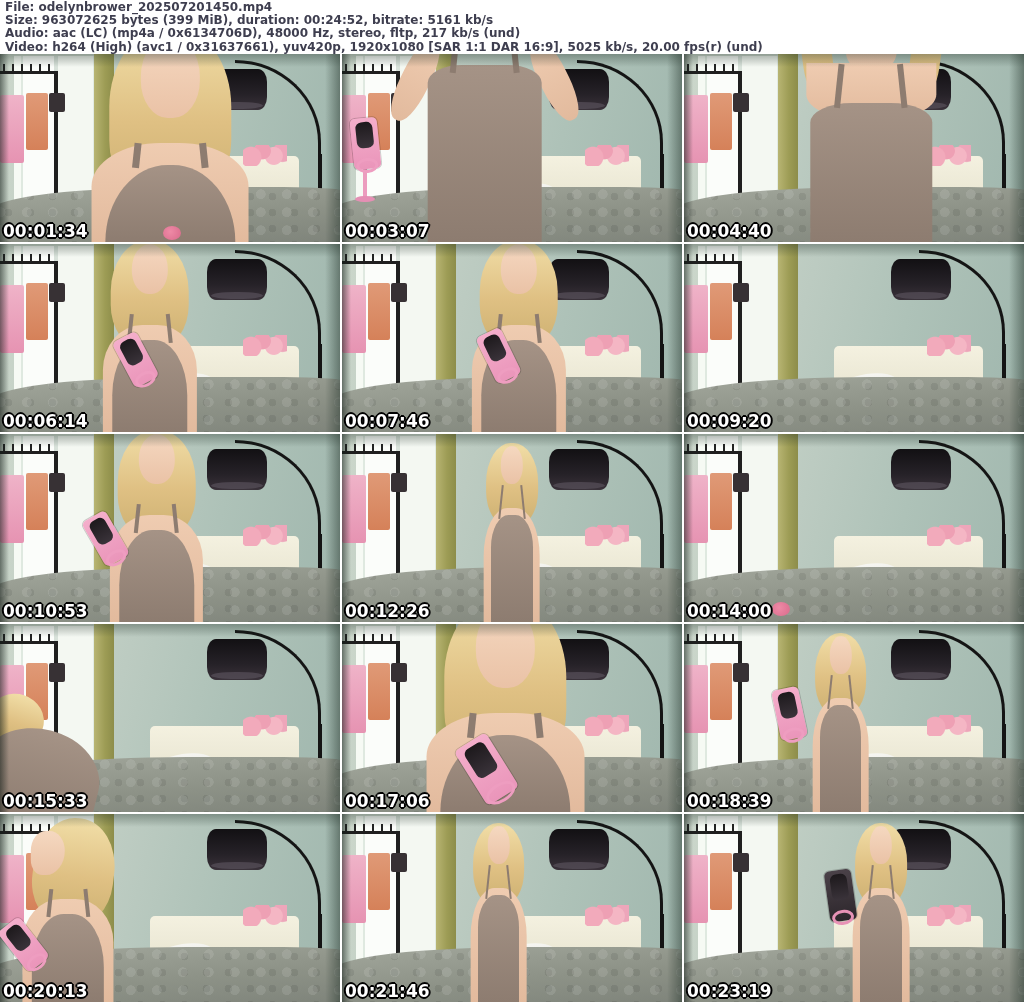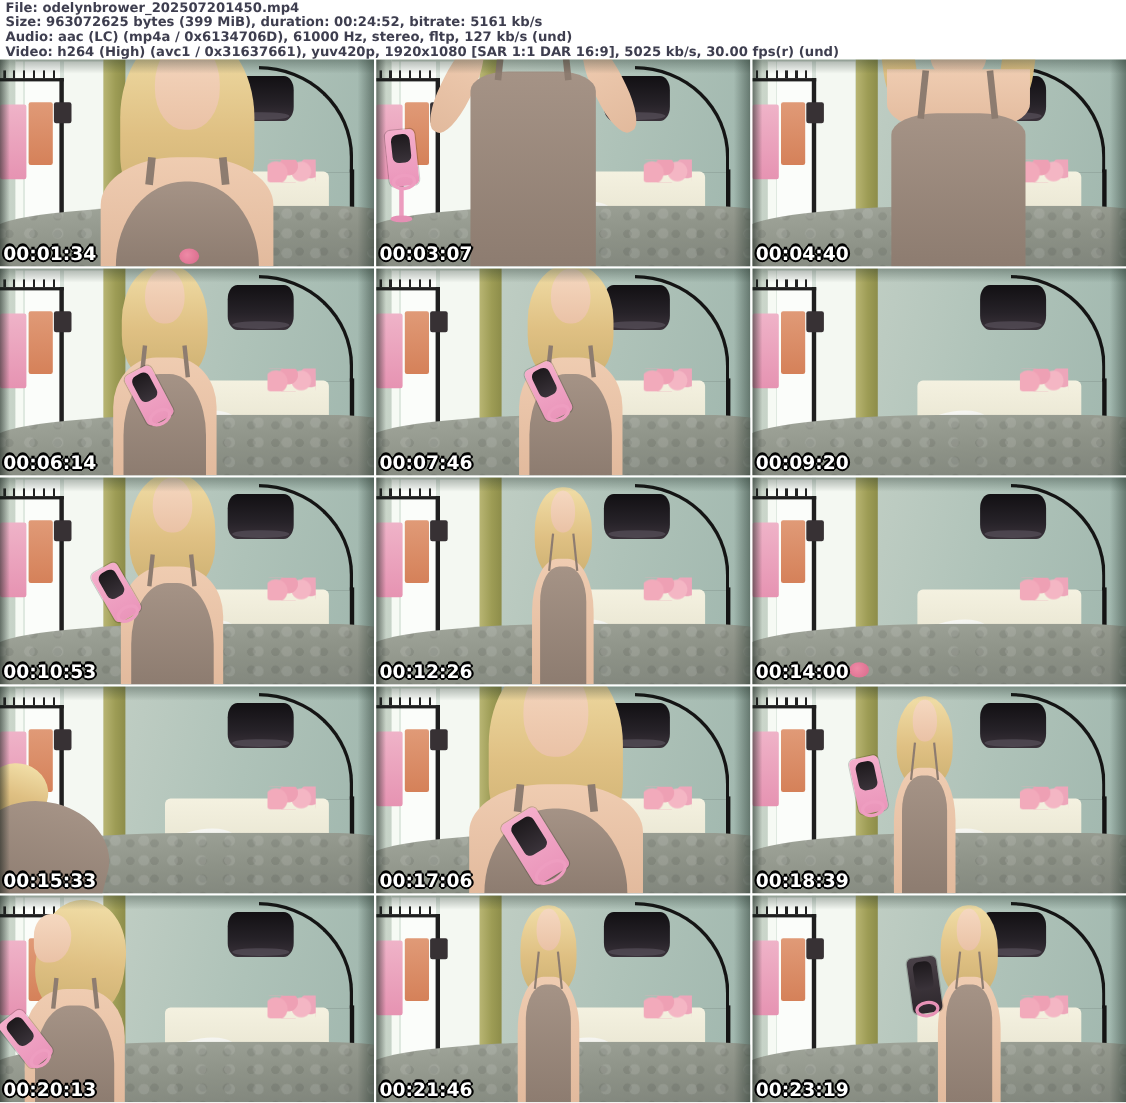--- a/index.html
+++ b/index.html
@@ -122,22 +122,22 @@
       font-family:"DejaVu Sans","Liberation Sans",sans-serif;
       text-shadow:-2px 0 0 #000,2px 0 0 #000,0 -2px 0 #000,0 2px 0 #000,-1px -1px 0 #000,1px -1px 0 #000,-1px 1px 0 #000,1px 1px 0 #000;}
 </style>
 </head>
 <body>
 
 <div class="page">
   <div class="header" id="header">
       <div class="header-line">File: odelynbrower_202507201450.mp4</div>
       <div class="header-line">Size: 963072625 bytes (399 MiB), duration: 00:24:52, bitrate: 5161 kb/s</div>
-      <div class="header-line">Audio: aac (LC) (mp4a / 0x6134706D), 61000 Hz, stereo, fltp, 127 kb/s (und)</div>
-      <div class="header-line">Video: h264 (High) (avc1 / 0x31637661), yuv420p, 1920x1080 [SAR 1:1 DAR 16:9], 5025 kb/s, 30.00 fps(r) (und)</div>
+      <div class="header-line">Audio: aac (LC) (mp4a / 0x6134706D), 48000 Hz, stereo, fltp, 217 kb/s (und)</div>
+      <div class="header-line">Video: h264 (High) (avc1 / 0x31637661), yuv420p, 1920x1080 [SAR 1:1 DAR 16:9], 5025 kb/s, 20.00 fps(r) (und)</div>
     </div>
   <div class="grid" id="grid">
       <div class="thumb" title="close-up of blonde woman in taupe camisole facing camera">
     <div class="scene">
           <div class="sc window"></div>
           <div class="sc radiator"></div>
           <div class="sc curtain"></div>
           <div class="sc rack-top"></div>
           <div class="sc rack-hooks"></div>
           <div class="sc rack-post"></div>

